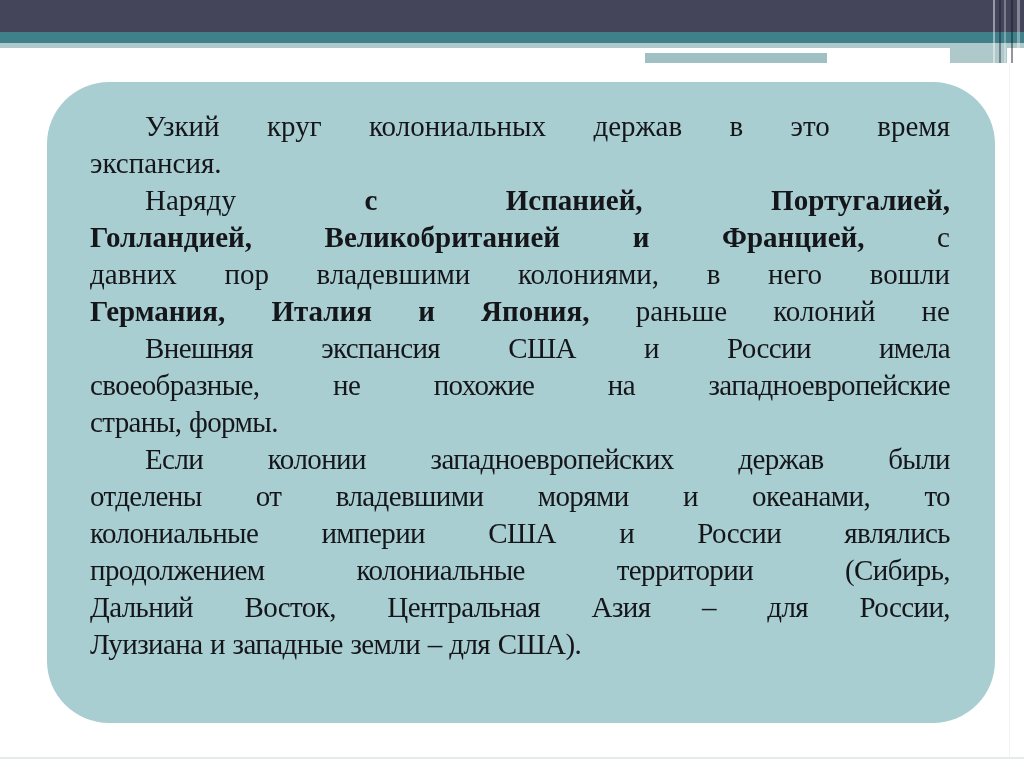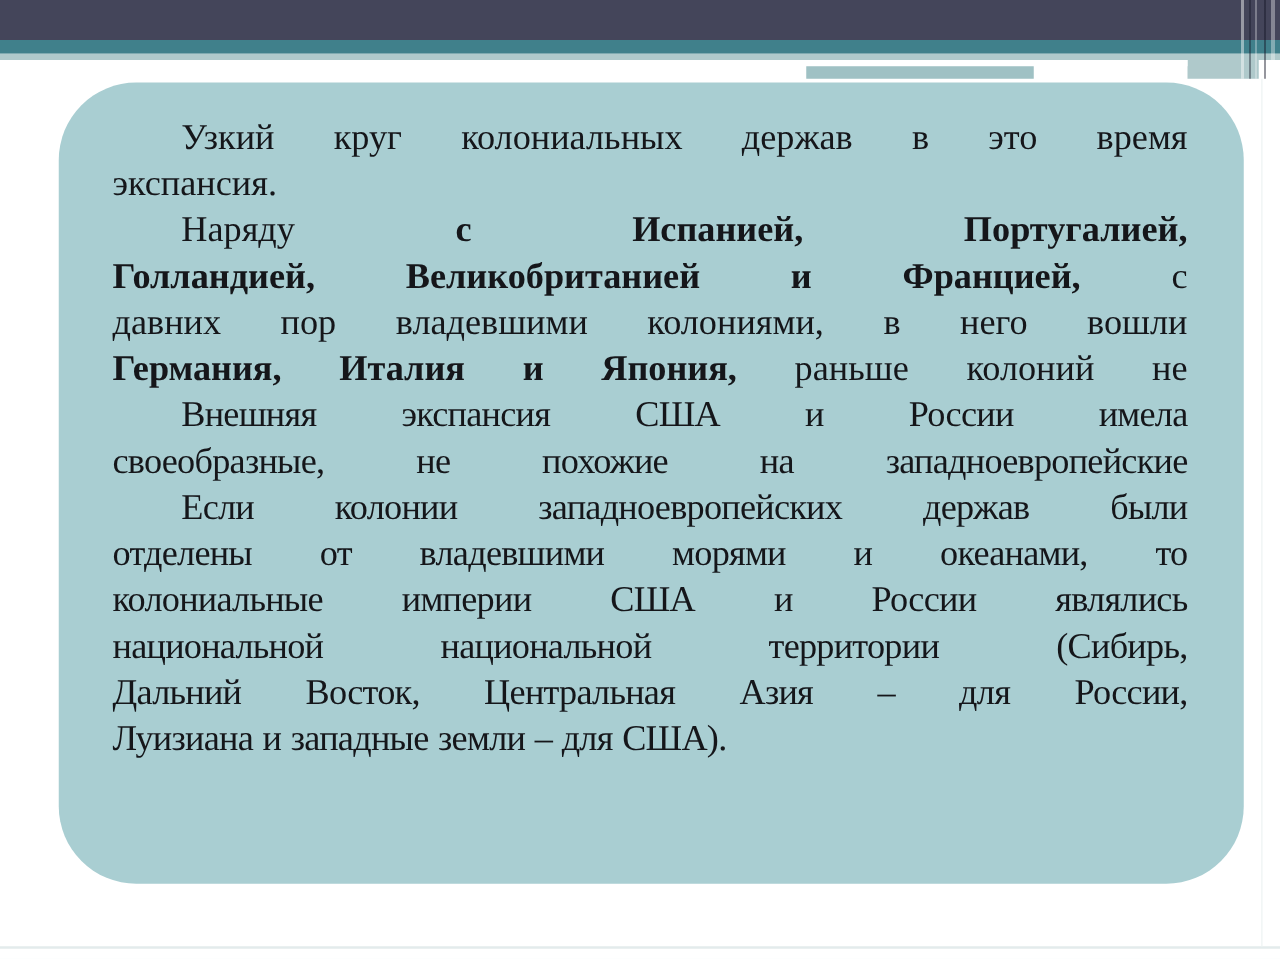--- a/index.html
+++ b/index.html
@@ -28,21 +28,21 @@
       rgba(255,255,255,0.30) 14px 16px,
       transparent 16px 21px,
       rgba(20,22,38,0.45) 21px 23px,
       transparent 23px 27px,
       rgba(255,255,255,0.35) 27px 30px);
   }
   .edge-bottom{position:absolute;left:0;top:757px;width:1024px;height:2px;background:#e3ebec;}
   .edge-right{position:absolute;left:1009px;top:63px;width:1px;height:694px;background:#eef3f4;}
   
   .panel{
-    position:absolute;left:47px;top:66px;width:948px;height:641px;
+    position:absolute;left:47px;top:82px;width:948px;height:641px;
     border-radius:62px;
   }
   .textblock{
     position:absolute;left:43px;top:26px;width:860px;
     font-size:29px;line-height:37px;color:#15161a;
   }
   .para{margin:0;}
   .line{text-align:justify;text-align-last:justify;}
   .line.first{padding-left:55px;}
   .line.last{text-align-last:left;}
@@ -73,25 +73,26 @@
         </div>
         <div class="para ">
           <div class="line first"><span class="seg">Наряду </span><span class="seg-b">с Испанией, Португалией,</span></div>
           <div class="line"><span class="seg-b">Голландией, Великобританией и Францией,</span><span class="seg"> с</span></div>
           <div class="line"><span class="seg">давних пор владевшими колониями, в него вошли</span></div>
           <div class="line"><span class="seg-b">Германия, Италия и Япония,</span><span class="seg"> раньше колоний не</span></div>
         </div>
         <div class="para narrow">
           <div class="line first"><span class="seg">Внешняя экспансия США и России имела</span></div>
           <div class="line"><span class="seg">своеобразные, не похожие на западноевропейские</span></div>
+          <div class="line last"><span class="seg">страны, формы.</span></div>
         </div>
         <div class="para narrow">
           <div class="line first"><span class="seg">Если колонии западноевропейских держав были</span></div>
           <div class="line"><span class="seg">отделены от владевшими морями и океанами, то</span></div>
           <div class="line"><span class="seg">колониальные империи США и России являлись</span></div>
-          <div class="line"><span class="seg">национальной национальной территории (Сибирь,</span></div>
+          <div class="line"><span class="seg">продолжением колониальные территории (Сибирь,</span></div>
           <div class="line"><span class="seg">Дальний Восток, Центральная Азия – для России,</span></div>
           <div class="line last"><span class="seg">Луизиана и западные земли – для США).</span></div>
         </div>
       </div>
   </div>
 
 </div>
 
 </body></html>

